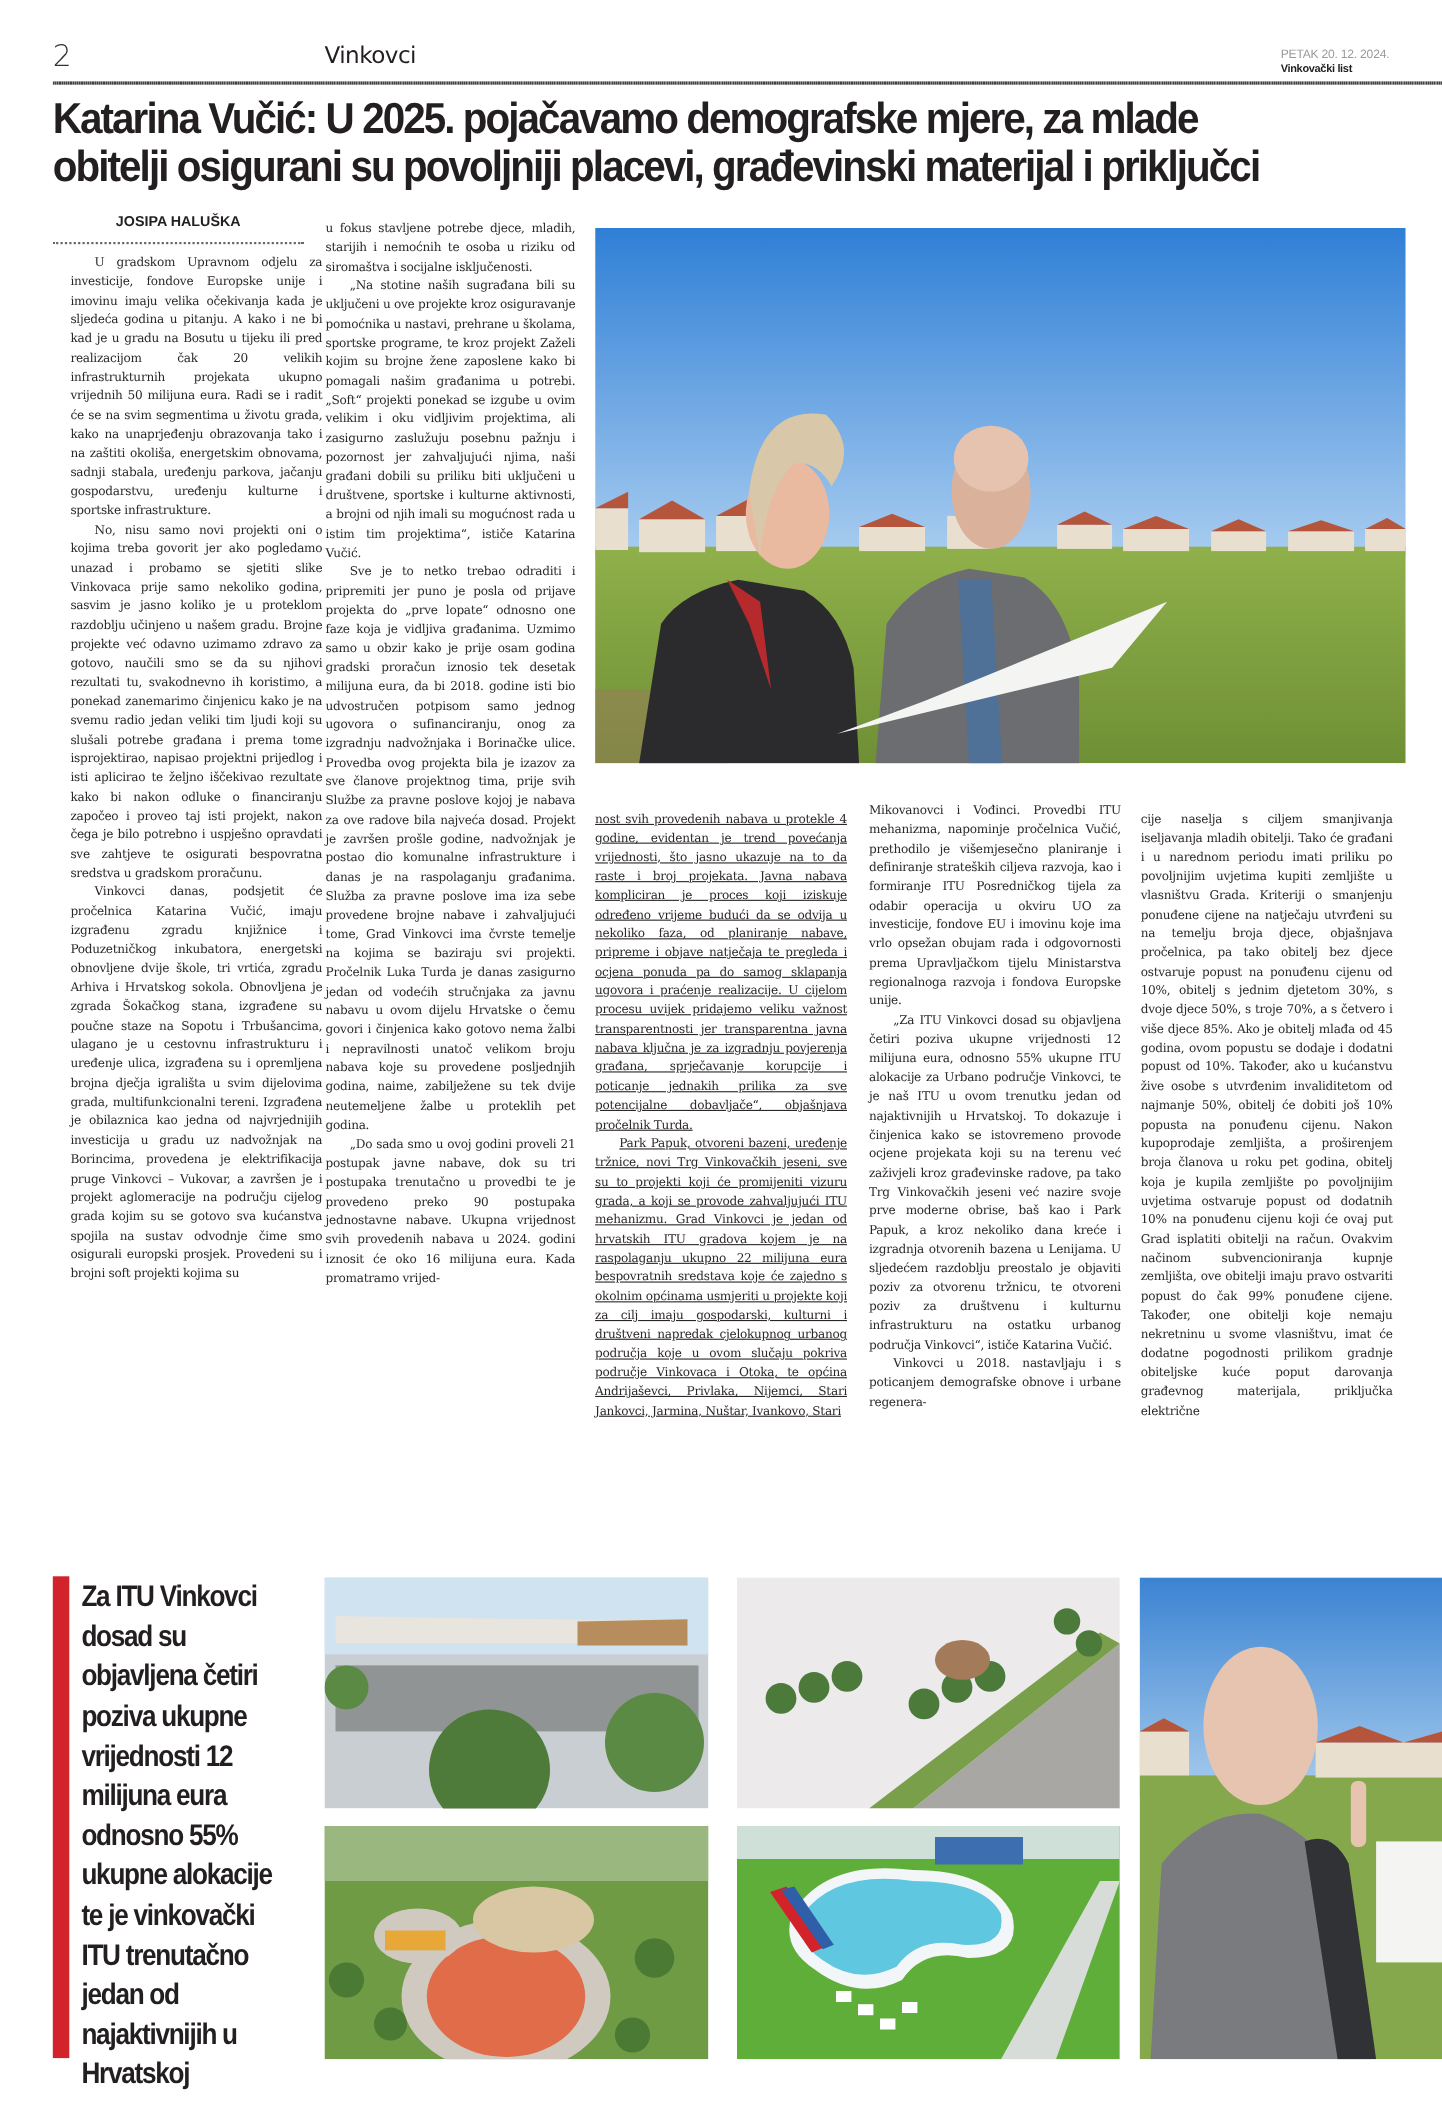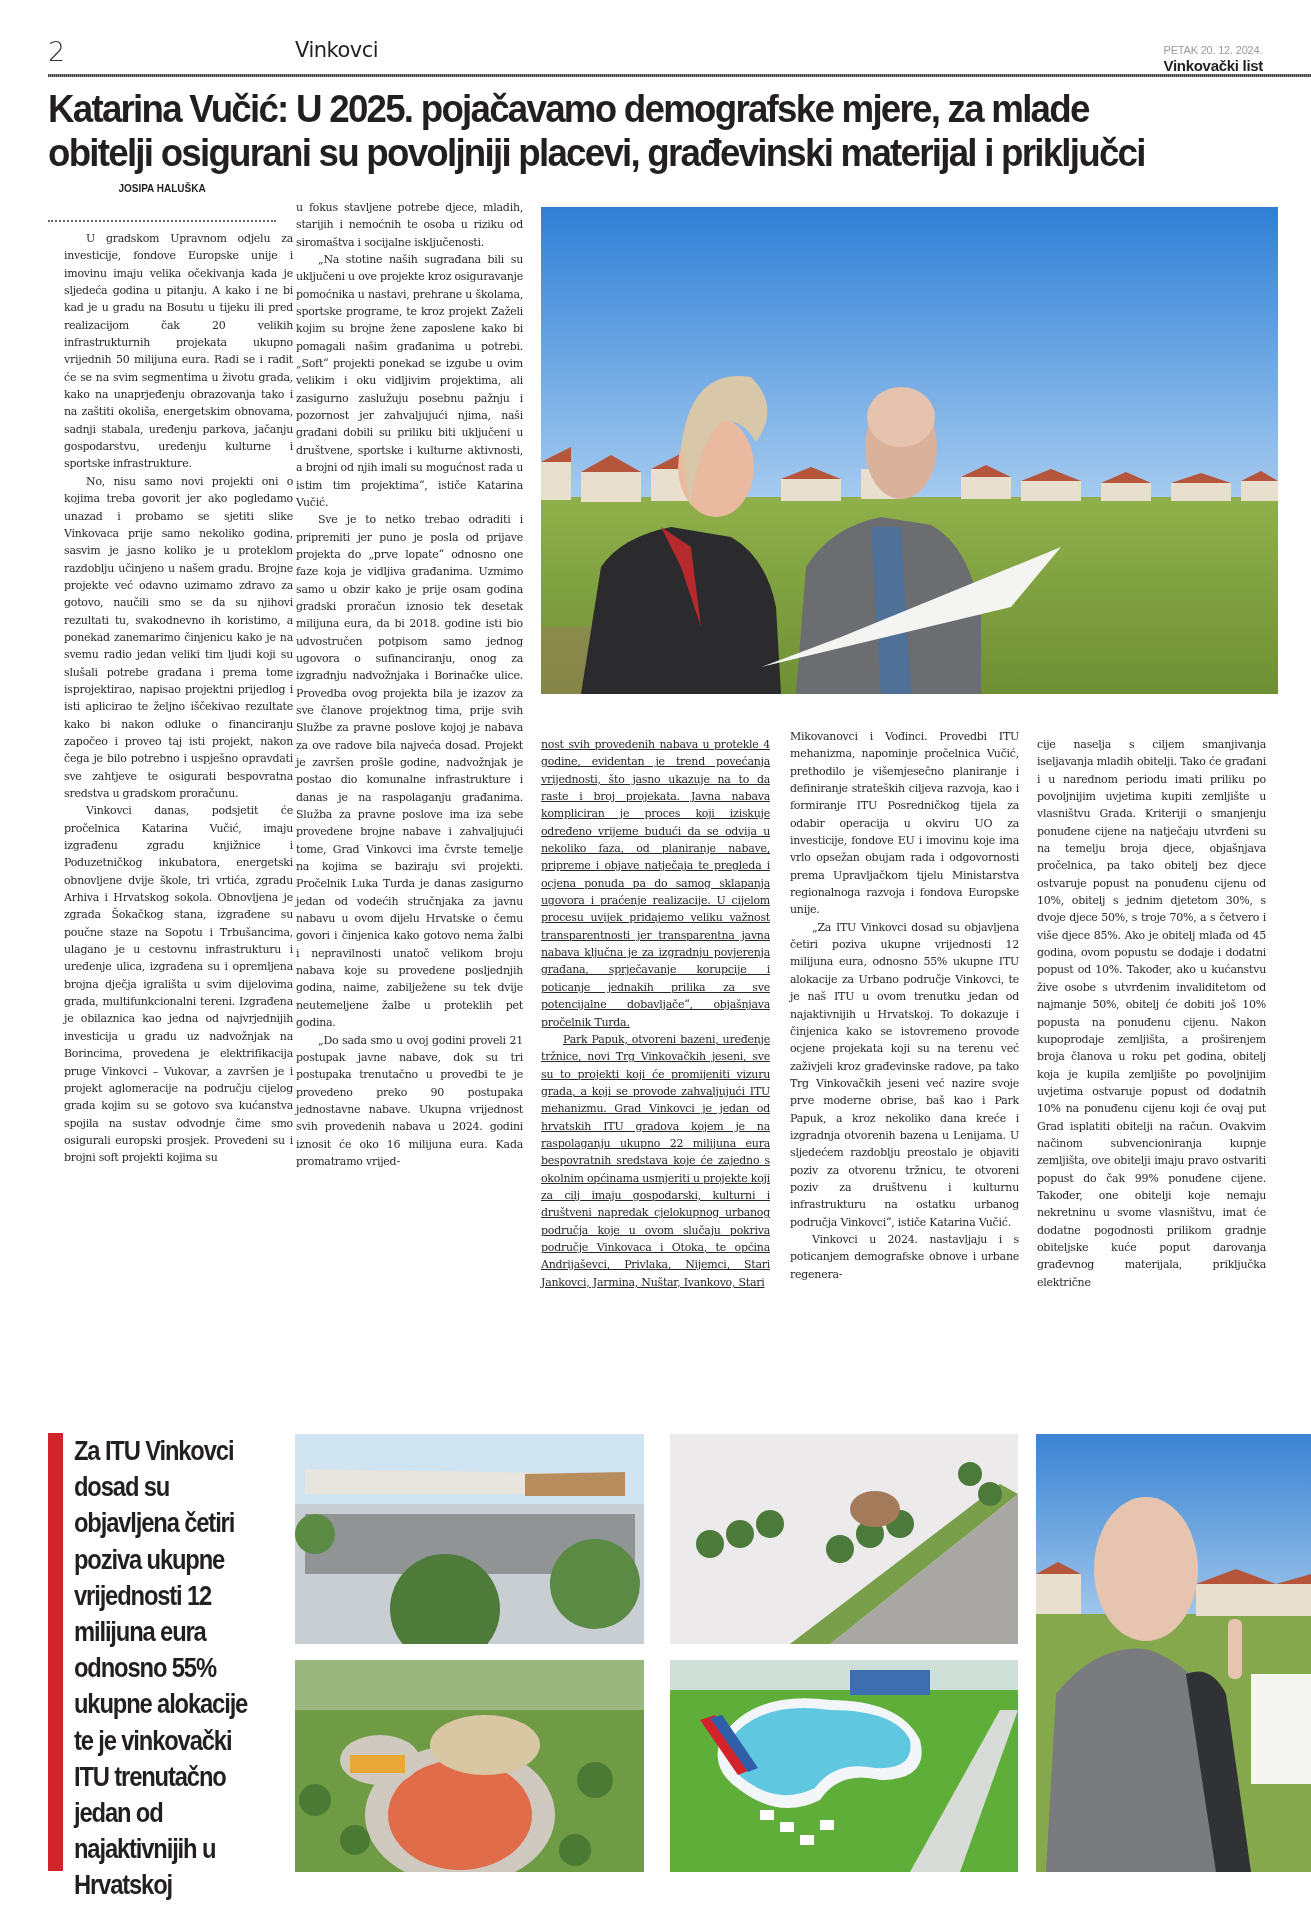--- a/index.html
+++ b/index.html
@@ -2,24 +2,24 @@
 <html><head>
 <meta charset="utf-8">
 <style>
   html,body{margin:0;padding:0;background:#fff;}
   body{width:1311px;height:1920px;position:relative;overflow:hidden;color:#231f20;}
   .abs{position:absolute;}
   .pgnum{left:48px;top:38px;font-family:"DejaVu Sans",sans-serif;font-weight:200;font-size:27px;color:#333;line-height:1;}
   .section{left:295px;top:40px;font-family:"DejaVu Sans",sans-serif;font-size:21px;color:#231f20;line-height:1;letter-spacing:-0.5px;}
   .dateline{right:48px;top:44px;font-family:"Liberation Sans",sans-serif;line-height:1.15;}
   .date{font-size:11px;color:#9a9a9a;letter-spacing:-0.2px;}
-  .paper{font-size:15px;color:#231f20;font-weight:bold;letter-spacing:-0.3px;}
+  .paper{font-size:10px;color:#231f20;font-weight:bold;letter-spacing:-0.3px;}
   .rule{left:48px;right:0;top:74px;height:3px;background:repeating-linear-gradient(90deg,#444 0 1px,#888 1px 2px);}
   .headline{left:48px;top:86px;width:1240px;font-family:"Liberation Sans",sans-serif;font-weight:bold;font-size:39.5px;line-height:44px;letter-spacing:-1.9px;color:#231f20;transform:scaleX(0.93);transform-origin:left top;white-space:nowrap;}
-  .byline{left:48px;top:183px;width:228px;text-align:center;font-family:"Liberation Sans",sans-serif;font-weight:bold;font-size:10px;letter-spacing:0;color:#231f20;}
+  .byline{left:48px;top:193px;width:228px;text-align:center;font-family:"Liberation Sans",sans-serif;font-weight:bold;font-size:13px;letter-spacing:0;color:#231f20;}
   .dots{left:48px;top:220px;width:228px;height:0;border-top:2px dotted #666;}
   .col{font-family:"DejaVu Serif",serif;font-size:11px;line-height:17.35px;text-align:justify;hyphens:manual;color:#2b2627;letter-spacing:-0.25px;}
   .col p{margin:0;text-indent:22px;}
   .col p.noind{text-indent:0;}
   .col1{left:64px;top:230px;width:229px;}
   .col2{left:296px;top:199px;width:227px;}
   .col3{left:541px;top:736px;width:229px;text-decoration:underline;}
   .col4{left:790px;top:728px;width:229px;}
   .col5{left:1037px;top:736px;width:229px;}
   .photo-main{left:541px;top:207px;width:737px;height:487px;overflow:hidden;}
@@ -58,21 +58,21 @@
   <p>Sve je to netko trebao odraditi i pripremiti jer puno je posla od prijave projekta do „prve lopate“ odnosno one faze koja je vidljiva građanima. Uzmimo samo u obzir kako je prije osam godina gradski proračun iznosio tek desetak milijuna eura, da bi 2018. godine isti bio udvostručen potpisom samo jednog ugovora o sufinanciranju, onog za izgradnju nadvožnjaka i Borinačke ulice. Provedba ovog projekta bila je izazov za sve članove projektnog tima, prije svih Službe za pravne poslove kojoj je nabava za ove radove bila najveća dosad. Projekt je završen prošle godine, nadvožnjak je postao dio komunalne infrastrukture i danas je na raspolaganju građanima. Služba za pravne poslove ima iza sebe provedene brojne nabave i zahvaljujući tome, Grad Vinkovci ima čvrste temelje na kojima se baziraju svi projekti. Pročelnik Luka Turda je danas zasigurno jedan od vodećih stručnjaka za javnu nabavu u ovom dijelu Hrvatske o čemu govori i činjenica kako gotovo nema žalbi i nepravilnosti unatoč velikom broju nabava koje su provedene posljednjih godina, naime, zabilježene su tek dvije neutemeljene žalbe u proteklih pet godina.</p>
   <p>„Do sada smo u ovoj godini proveli 21 postupak javne nabave, dok su tri postupaka trenutačno u provedbi te je provedeno preko 90 postupaka jednostavne nabave. Ukupna vrijednost svih provedenih nabava u 2024. godini iznosit će oko 16 milijuna eura. Kada promatramo vrijed-</p>
 </div>
 <div class="abs col col3">
   <p class="noind">nost svih provedenih nabava u protekle 4 godine, evidentan je trend povećanja vrijednosti, što jasno ukazuje na to da raste i broj projekata. Javna nabava kompliciran je proces koji iziskuje određeno vrijeme budući da se odvija u nekoliko faza, od planiranje nabave, pripreme i objave natječaja te pregleda i ocjena ponuda pa do samog sklapanja ugovora i praćenje realizacije. U cijelom procesu uvijek pridajemo veliku važnost transparentnosti jer transparentna javna nabava ključna je za izgradnju povjerenja građana, sprječavanje korupcije i poticanje jednakih prilika za sve potencijalne dobavljače“, objašnjava pročelnik Turda.</p>
   <p>Park Papuk, otvoreni bazeni, uređenje tržnice, novi Trg Vinkovačkih jeseni, sve su to projekti koji će promijeniti vizuru grada, a koji se provode zahvaljujući ITU mehanizmu. Grad Vinkovci je jedan od hrvatskih ITU gradova kojem je na raspolaganju ukupno 22 milijuna eura bespovratnih sredstava koje će zajedno s okolnim općinama usmjeriti u projekte koji za cilj imaju gospodarski, kulturni i društveni napredak cjelokupnog urbanog područja koje u ovom slučaju pokriva područje Vinkovaca i Otoka, te općina Andrijaševci, Privlaka, Nijemci, Stari Jankovci, Jarmina, Nuštar, Ivankovo, Stari</p>
 </div>
 <div class="abs col col4">
   <p class="noind">Mikovanovci i Vođinci. Provedbi ITU mehanizma, napominje pročelnica Vučić, prethodilo je višemjesečno planiranje i definiranje strateških ciljeva razvoja, kao i formiranje ITU Posredničkog tijela za odabir operacija u okviru UO za investicije, fondove EU i imovinu koje ima vrlo opsežan obujam rada i odgovornosti prema Upravljačkom tijelu Ministarstva regionalnoga razvoja i fondova Europske unije.</p>
   <p>„Za ITU Vinkovci dosad su objavljena četiri poziva ukupne vrijednosti 12 milijuna eura, odnosno 55% ukupne ITU alokacije za Urbano područje Vinkovci, te je naš ITU u ovom trenutku jedan od najaktivnijih u Hrvatskoj. To dokazuje i činjenica kako se istovremeno provode ocjene projekata koji su na terenu već zaživjeli kroz građevinske radove, pa tako Trg Vinkovačkih jeseni već nazire svoje prve moderne obrise, baš kao i Park Papuk, a kroz nekoliko dana kreće i izgradnja otvorenih bazena u Lenijama. U sljedećem razdoblju preostalo je objaviti poziv za otvorenu tržnicu, te otvoreni poziv za društvenu i kulturnu infrastrukturu na ostatku urbanog područja Vinkovci“, ističe Katarina Vučić.</p>
-  <p>Vinkovci u 2024. nastavljaju i s poticanjem demografske obnove i urbane regenera-</p>
+  <p>Vinkovci u 2018. nastavljaju i s poticanjem demografske obnove i urbane regenera-</p>
 </div>
 <div class="abs col col5">
   <p class="noind">cije naselja s ciljem smanjivanja iseljavanja mladih obitelji. Tako će građani i u narednom periodu imati priliku po povoljnijim uvjetima kupiti zemljište u vlasništvu Grada. Kriteriji o smanjenju ponuđene cijene na natječaju utvrđeni su na temelju broja djece, objašnjava pročelnica, pa tako obitelj bez djece ostvaruje popust na ponuđenu cijenu od 10%, obitelj s jednim djetetom 30%, s dvoje djece 50%, s troje 70%, a s četvero i više djece 85%. Ako je obitelj mlađa od 45 godina, ovom popustu se dodaje i dodatni popust od 10%. Također, ako u kućanstvu žive osobe s utvrđenim invaliditetom od najmanje 50%, obitelj će dobiti još 10% popusta na ponuđenu cijenu. Nakon kupoprodaje zemljišta, a proširenjem broja članova u roku pet godina, obitelj koja je kupila zemljište po povoljnijim uvjetima ostvaruje popust od dodatnih 10% na ponuđenu cijenu koji će ovaj put Grad isplatiti obitelji na račun. Ovakvim načinom subvencioniranja kupnje zemljišta, ove obitelji imaju pravo ostvariti popust do čak 99% ponuđene cijene. Također, one obitelji koje nemaju nekretninu u svome vlasništvu, imat će dodatne pogodnosti prilikom gradnje obiteljske kuće poput darovanja građevnog materijala, priključka električne</p>
 </div>
 
 <div class="abs photo-main">
   <svg viewBox="0 0 737 487" preserveAspectRatio="none">
     <defs>
       <linearGradient id="sky" x1="0" y1="0" x2="0" y2="1">
         <stop offset="0" stop-color="#2f7fd6"></stop>

